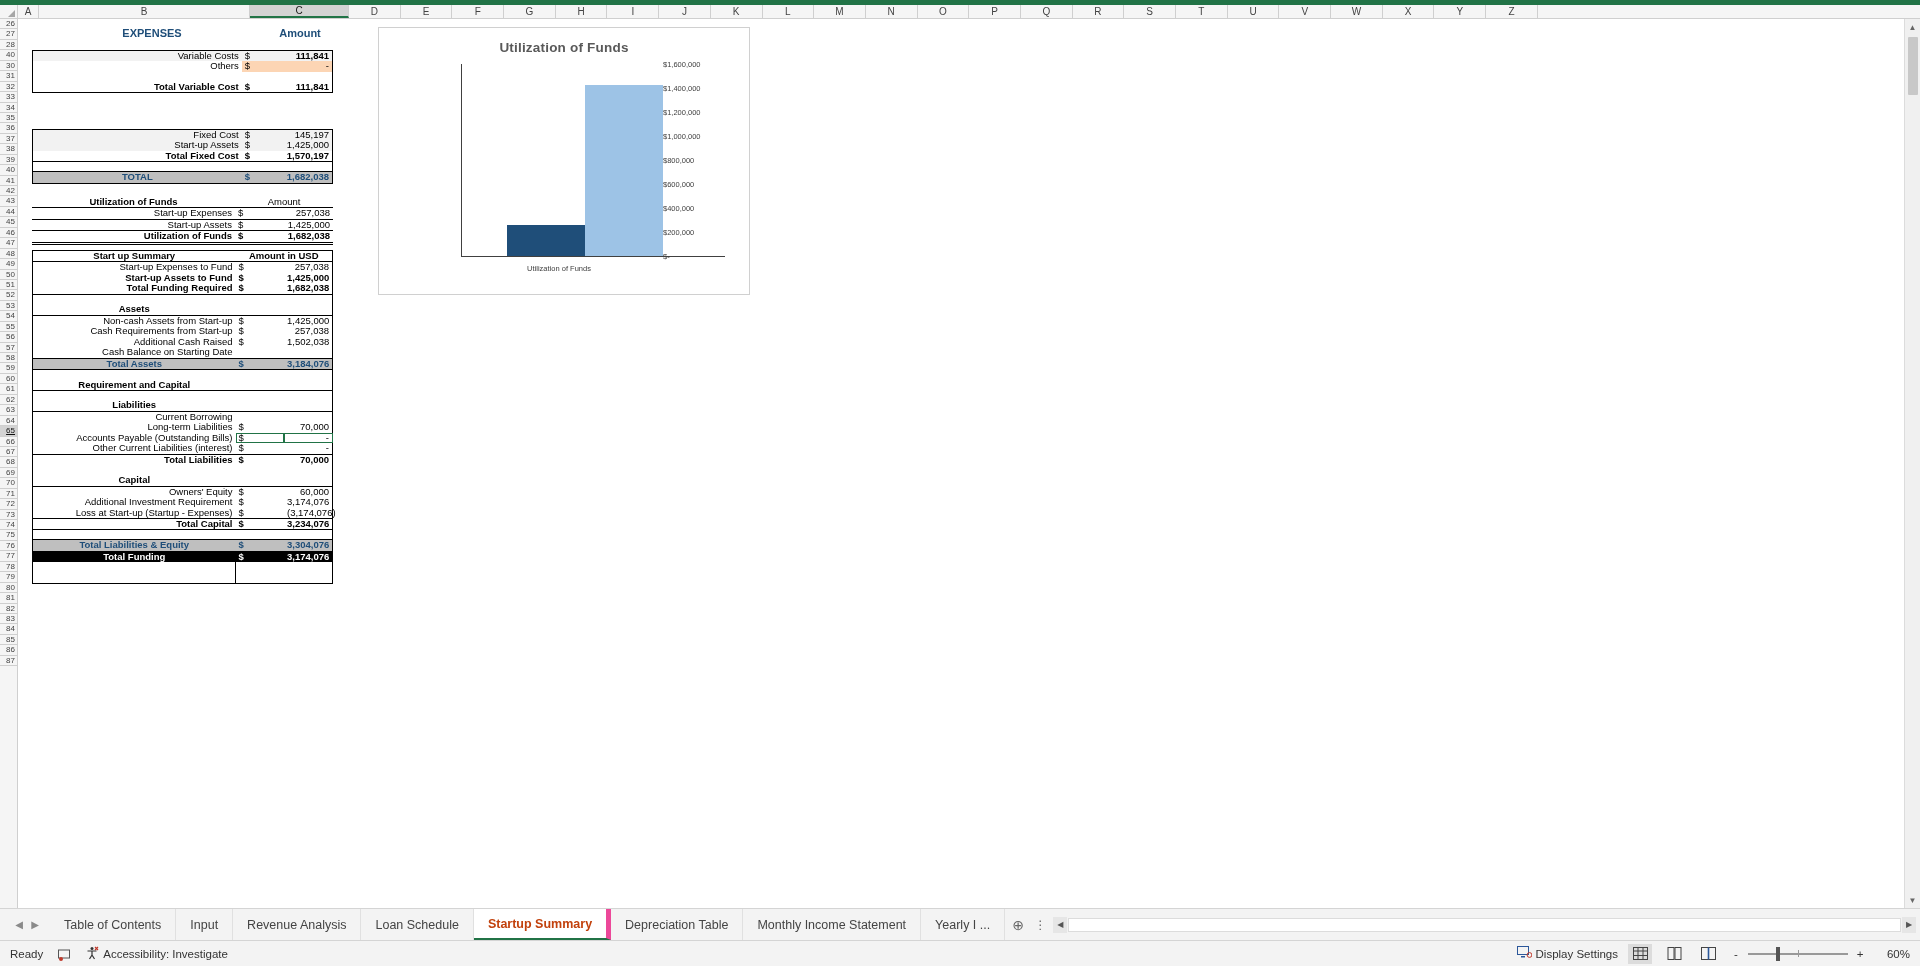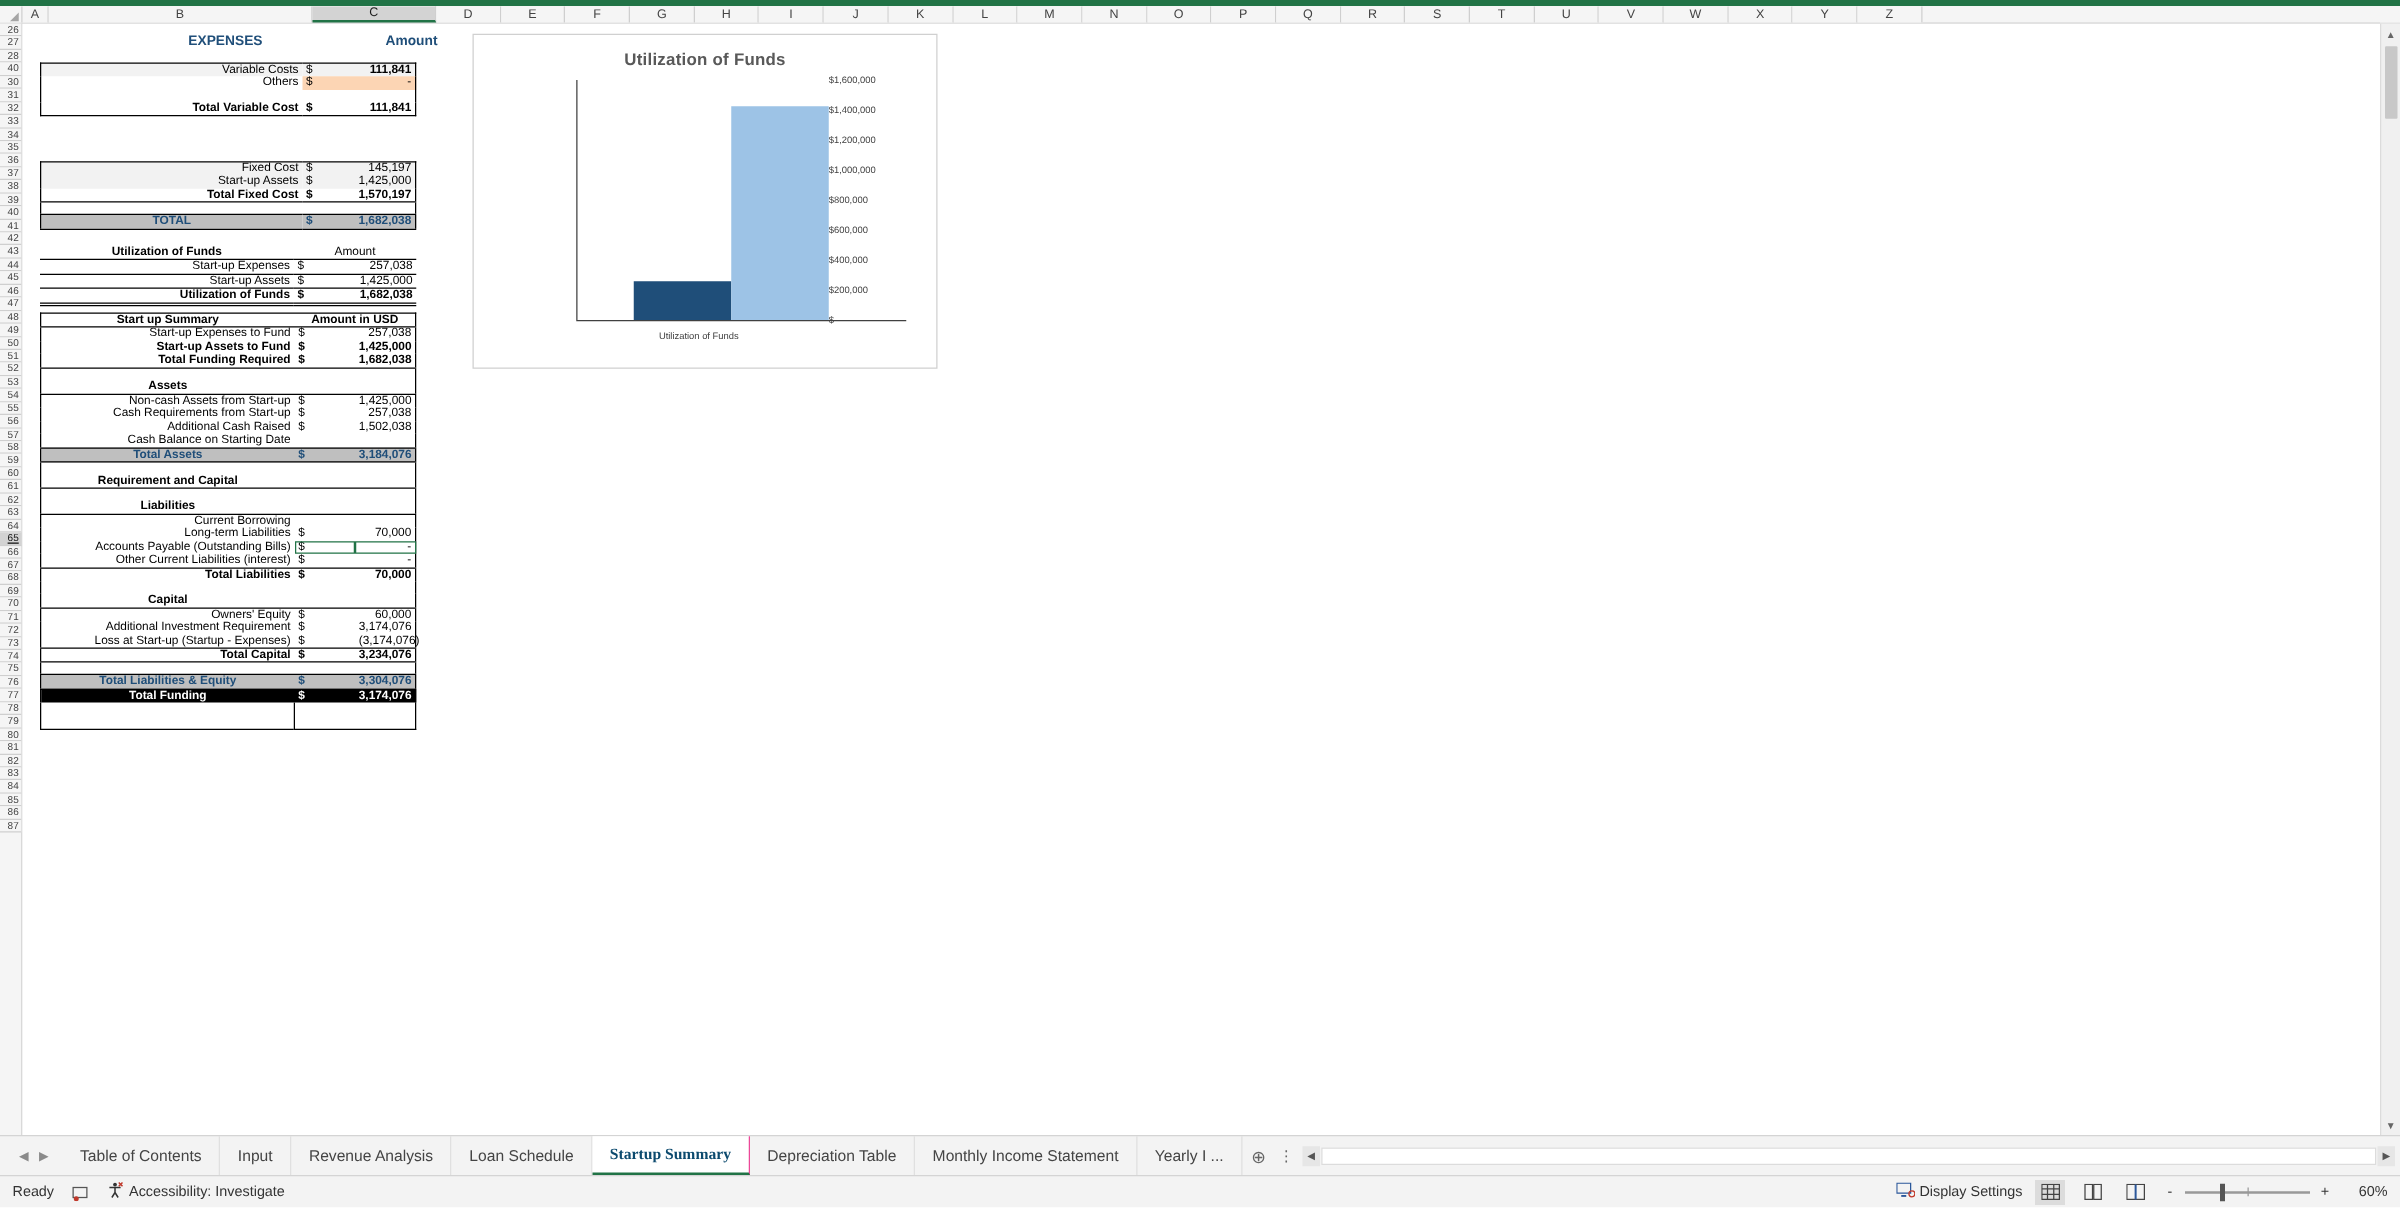--- a/index.html
+++ b/index.html
@@ -82,21 +82,21 @@
     text-align:right; padding-right:2px; line-height:10px; background:#f5f5f5;
     overflow:hidden; white-space:nowrap;
   }
   .rowcell.sel { background:#d3d3d3; color:#111;text-decoration:underline; }
 
   .canvas { flex:1; position:relative; background:#fff; overflow:hidden; }
 
   
   .blk { position:absolute; }
   .hdr-blue {
-    color:#1f4e79; font-weight:bold; font-size:11px; text-align:right;
+    color:#1f4e79; font-weight:bold; font-size:11px; text-align:center;
   }
   table.t { border-collapse:collapse; font-size:9.5px; color:#000; table-layout:fixed; }
   table.t td { padding:0 3px; height:10.45px; line-height:10.45px; white-space:nowrap; vertical-align:middle;}
   .lbl { text-align:right; }
   .dol { text-align:left; width:14px; }
   .num { text-align:right; }
   .b { font-weight:bold; }
   .shade { background:#f2f2f2; }
   .orange { background:#fcd5b4; }
   .gray { background:#bfbfbf; }
@@ -136,22 +136,22 @@
     height:32px; flex:0 0 32px; background:#f3f3f3; display:flex; align-items:stretch;
     border-top:1px solid #d4d4d4; padding-left:4px;
   }
   .navbtns { display:flex; align-items:center; gap:2px; padding:0 8px; }
   .navbtn { color:#8a8a8a; font-size:10px; width:14px; text-align:center; }
   .tab {
     display:flex; align-items:center; padding:0 14px; font-size:12.5px; color:#444;
     border-right:1px solid #e0e0e0; white-space:nowrap;
   }
   .tab.active {
-    background:#fff; color:#0c4a6e; font-weight:bold;
-    border-bottom:2px solid #217346; border-right:1px solid #ec4899;font-family:Liberation Serif, serif;
+    background:#fff; color:#c2410c; font-weight:bold;
+    border-bottom:2px solid #217346; border-right:5px solid #ec4899;
   }
   .addsheet {
     width:26px; display:flex;align-items:center;justify-content:center;
     color:#666; font-size:14px;
   }
   .tabdots { width:18px; display:flex;align-items:center;justify-content:center;
     color:#666; font-size:12px; }
   .tabhscroll { flex:1; display:flex; align-items:center; padding:0 4px; }
   .th-arrow { width:14px; height:16px; background:#e6e6e6; display:flex;align-items:center;justify-content:center; color:#555; font-size:8px;}
   .th-track { flex:1; height:14px; background:#fff; border:1px solid #dcdcdc; margin:0 1px; }

